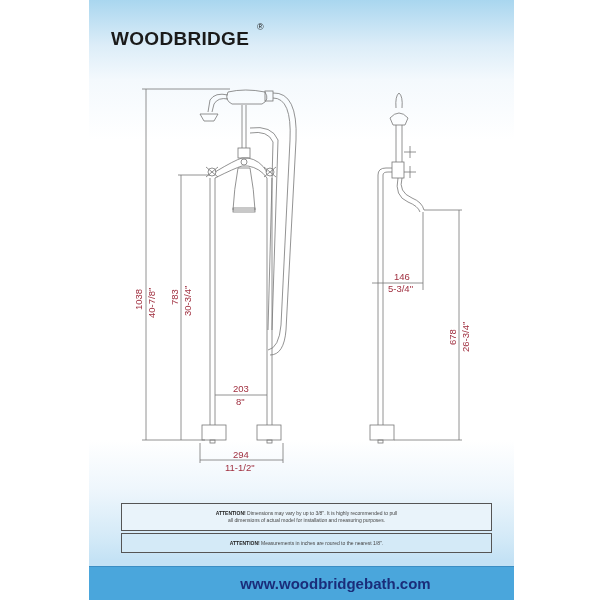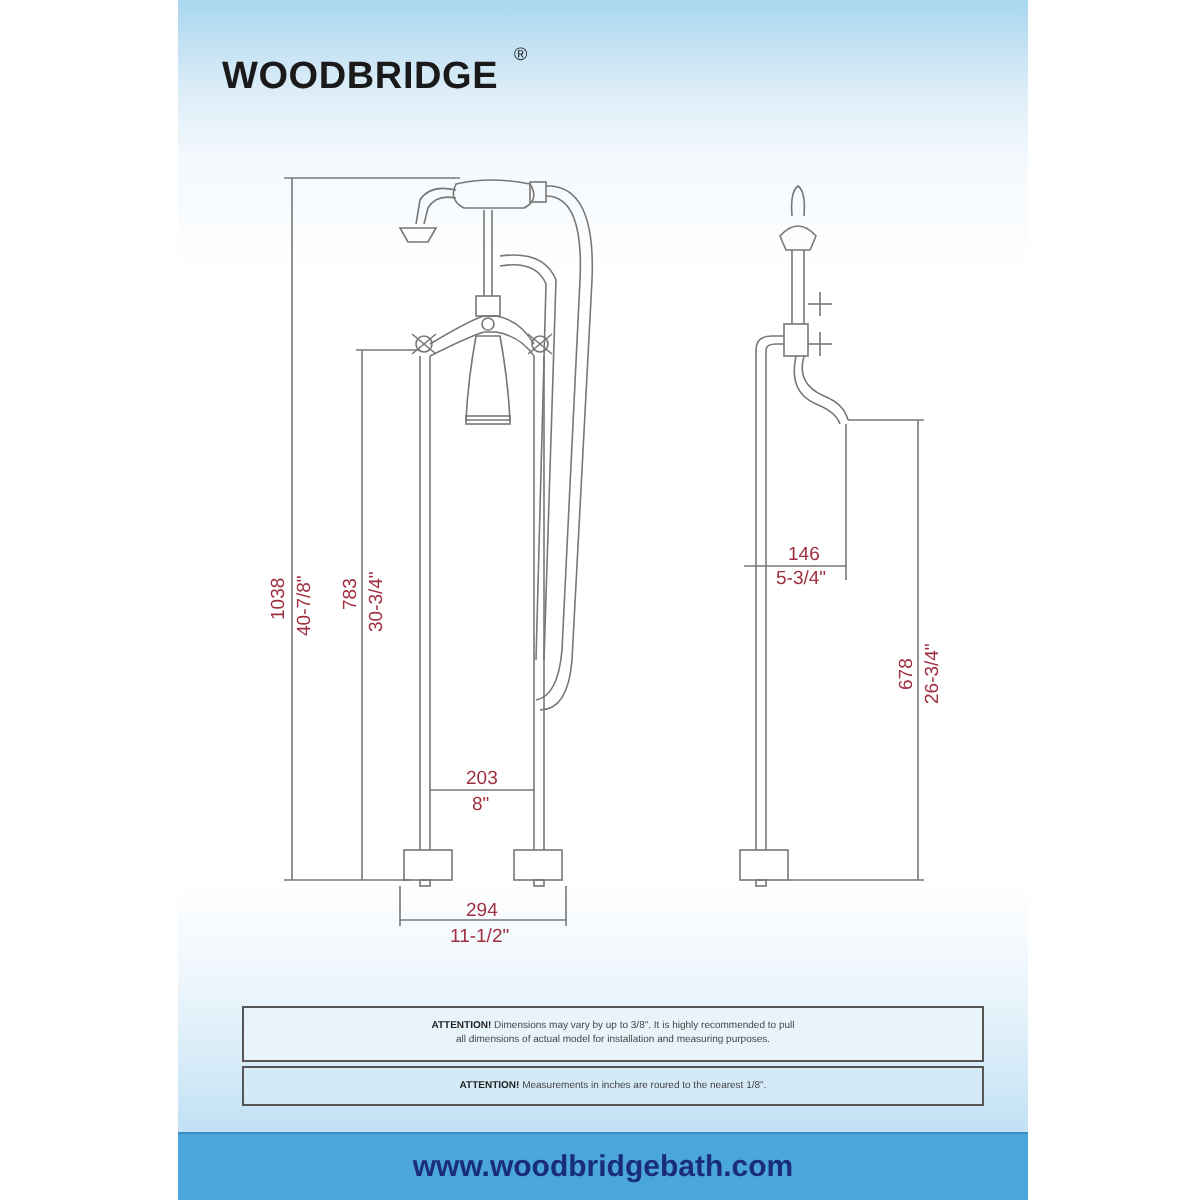--- a/index.html
+++ b/index.html
@@ -9,21 +9,21 @@
   .brand{position:absolute;left:111px;top:28px;font-size:19px;font-weight:bold;color:#1a1a1a;letter-spacing:0.3px;}
   .reg{position:absolute;left:257px;top:22px;font-size:9px;color:#222;}
   svg.draw{position:absolute;left:0;top:0;}
   .dim{fill:#a03040;font-family:"Liberation Sans",sans-serif;font-size:9.5px;}
   .note{position:absolute;left:121px;width:371px;border:1px solid #555;box-sizing:border-box;
     font-size:5px;color:#444;text-align:center;line-height:7px;}
   .note b{color:#222;}
   .note1{top:503px;height:28px;padding-top:6px;background:#e9f3fa;}
   .note2{top:533px;height:20px;padding-top:6px;background:#d4eaf7;}
   .footer{position:absolute;left:89px;top:566px;width:425px;height:34px;background:#4aa6dc;border-top:1px solid #3b8ec4;}
-  .url{position:absolute;left:0;width:100%;top:8px;text-align:center;font-size:15px;font-weight:bold;color:#1a2d7a;}
+  .url{position:absolute;left:0;width:100%;top:8px;text-align:center;font-size:15px;font-weight:bold;color:#1a2d7a;padding-left:34px;}
 </style>
 </head>
 <body>
 
 <div class="sheet"></div>
 
 <div class="brand">WOODBRIDGE</div>
 <div class="reg">®</div>
 
 <svg class="draw" width="600" height="600" viewBox="0 0 600 600">

